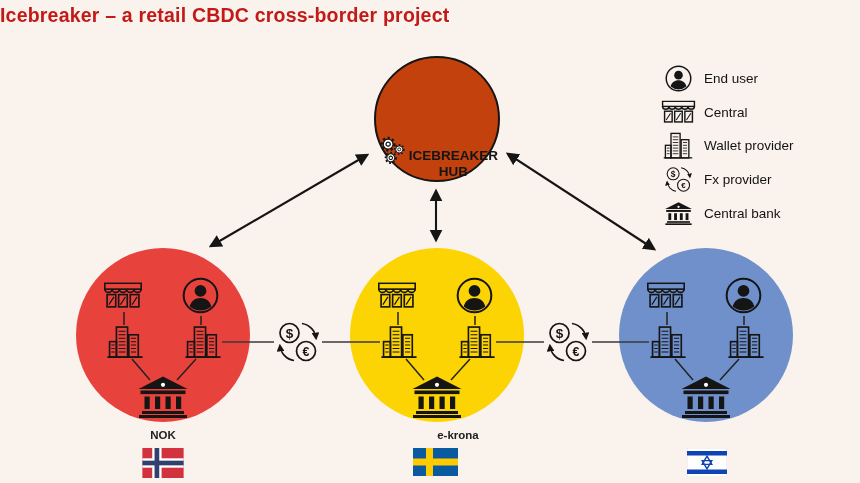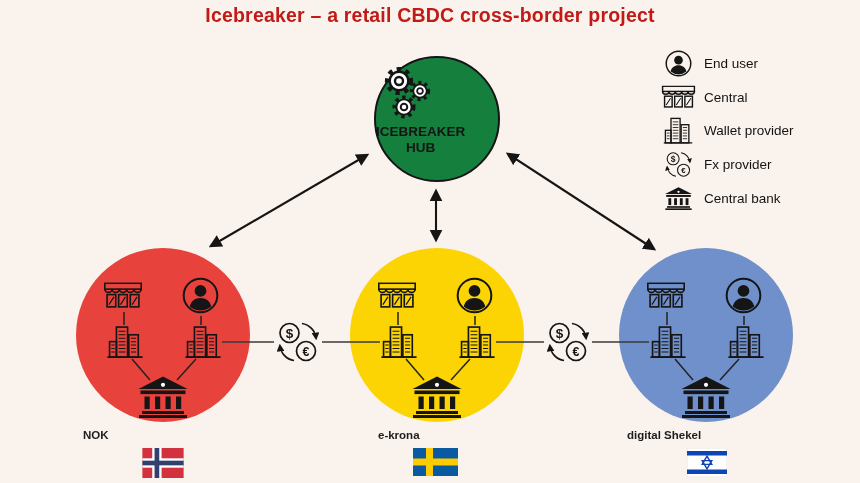--- a/index.html
+++ b/index.html
@@ -1,33 +1,33 @@
 <!DOCTYPE html>
 <html><head>
 <meta charset="utf-8">
 <style>
   html,body{margin:0;padding:0;}
   body{font-family:"Liberation Sans","DejaVu Sans",sans-serif;}
   .canvas{position:relative;width:860px;height:483px;overflow:hidden;background:#faf2ec;}
-  .title{position:absolute;left:0;top:4px;width:860px;margin:0;text-align:center;
+  .title{position:absolute;left:0;top:4px;width:860px;margin:0;text-align:left;
          font-size:19.5px;font-weight:700;letter-spacing:.2px;}
   .wires{position:absolute;left:0;top:0;width:860px;height:483px;z-index:2;pointer-events:none;}
   .sys-circle{position:absolute;top:248px;width:174px;height:174px;border-radius:50%;z-index:1;}
   .node-icon{position:absolute;z-index:3;}
-  .hub{position:absolute;left:374px;top:56px;width:126px;height:126px;background:#15803d;
+  .hub{position:absolute;left:374px;top:56px;width:126px;height:126px;background:#c2410c;
        border:2.5px solid #151515;border-radius:50%;z-index:3;box-sizing:border-box;
-       display:flex;flex-direction:column;align-items:flex-start;}
+       display:flex;align-items:flex-end;}
   .hub-gears{margin-top:7px;}
   .hub-label{text-align:center;font-weight:700;font-size:13.5px;line-height:1.2;color:#151515;margin-top:1px;}
   .hub-label span{display:block;}
-  .legend{position:absolute;left:658px;top:47px;z-index:3;display:flex;flex-direction:column;}
+  .legend{position:absolute;left:658px;top:62px;z-index:3;display:flex;flex-direction:column;}
   .legend-row{display:flex;align-items:center;height:33.6px;}
   .legend-icon{width:40px;display:flex;justify-content:center;align-items:center;}
   .legend-label{font-size:13.5px;color:#131313;margin-left:6px;}
-  .sys-label{position:absolute;top:429px;width:160px;text-align:left;
+  .sys-label{position:absolute;top:429px;width:160px;text-align:center;
              font-size:11.5px;font-weight:700;color:#1d1d1d;z-index:3;}
   .flag{position:absolute;top:448px;z-index:3;}
   .fx-badge{position:absolute;top:319px;width:46px;height:46px;z-index:3;}
   .hidden-defs{position:absolute;width:0;height:0;overflow:hidden;}
 </style>
 </head>
 <body>
 
 <div class="canvas" style="background: rgb(250, 242, 236);">
 
@@ -261,21 +261,20 @@
 
   <svg class="fx-badge" style="left:275px" width="46" height="46">
       <use href="#i-fx"></use>
     </svg>
   <svg class="fx-badge" style="left:545px" width="46" height="46">
       <use href="#i-fx"></use>
     </svg>
 
   <div class="sys-label" style="left:83px">NOK</div>
   <div class="sys-label" style="left:378px">e-krona</div>
-  <div class="sys-label" style="left:627px">digital Shekel</div>
 
   <svg class="flag" style="left:142px" width="42" height="30">
       <use href="#f-no"></use>
     </svg>
   <svg class="flag" style="left:413px" width="45" height="28">
       <use href="#f-se"></use>
     </svg>
   <svg class="flag" style="left:687px" width="40" height="29">
       <use href="#f-il"></use>
     </svg>

